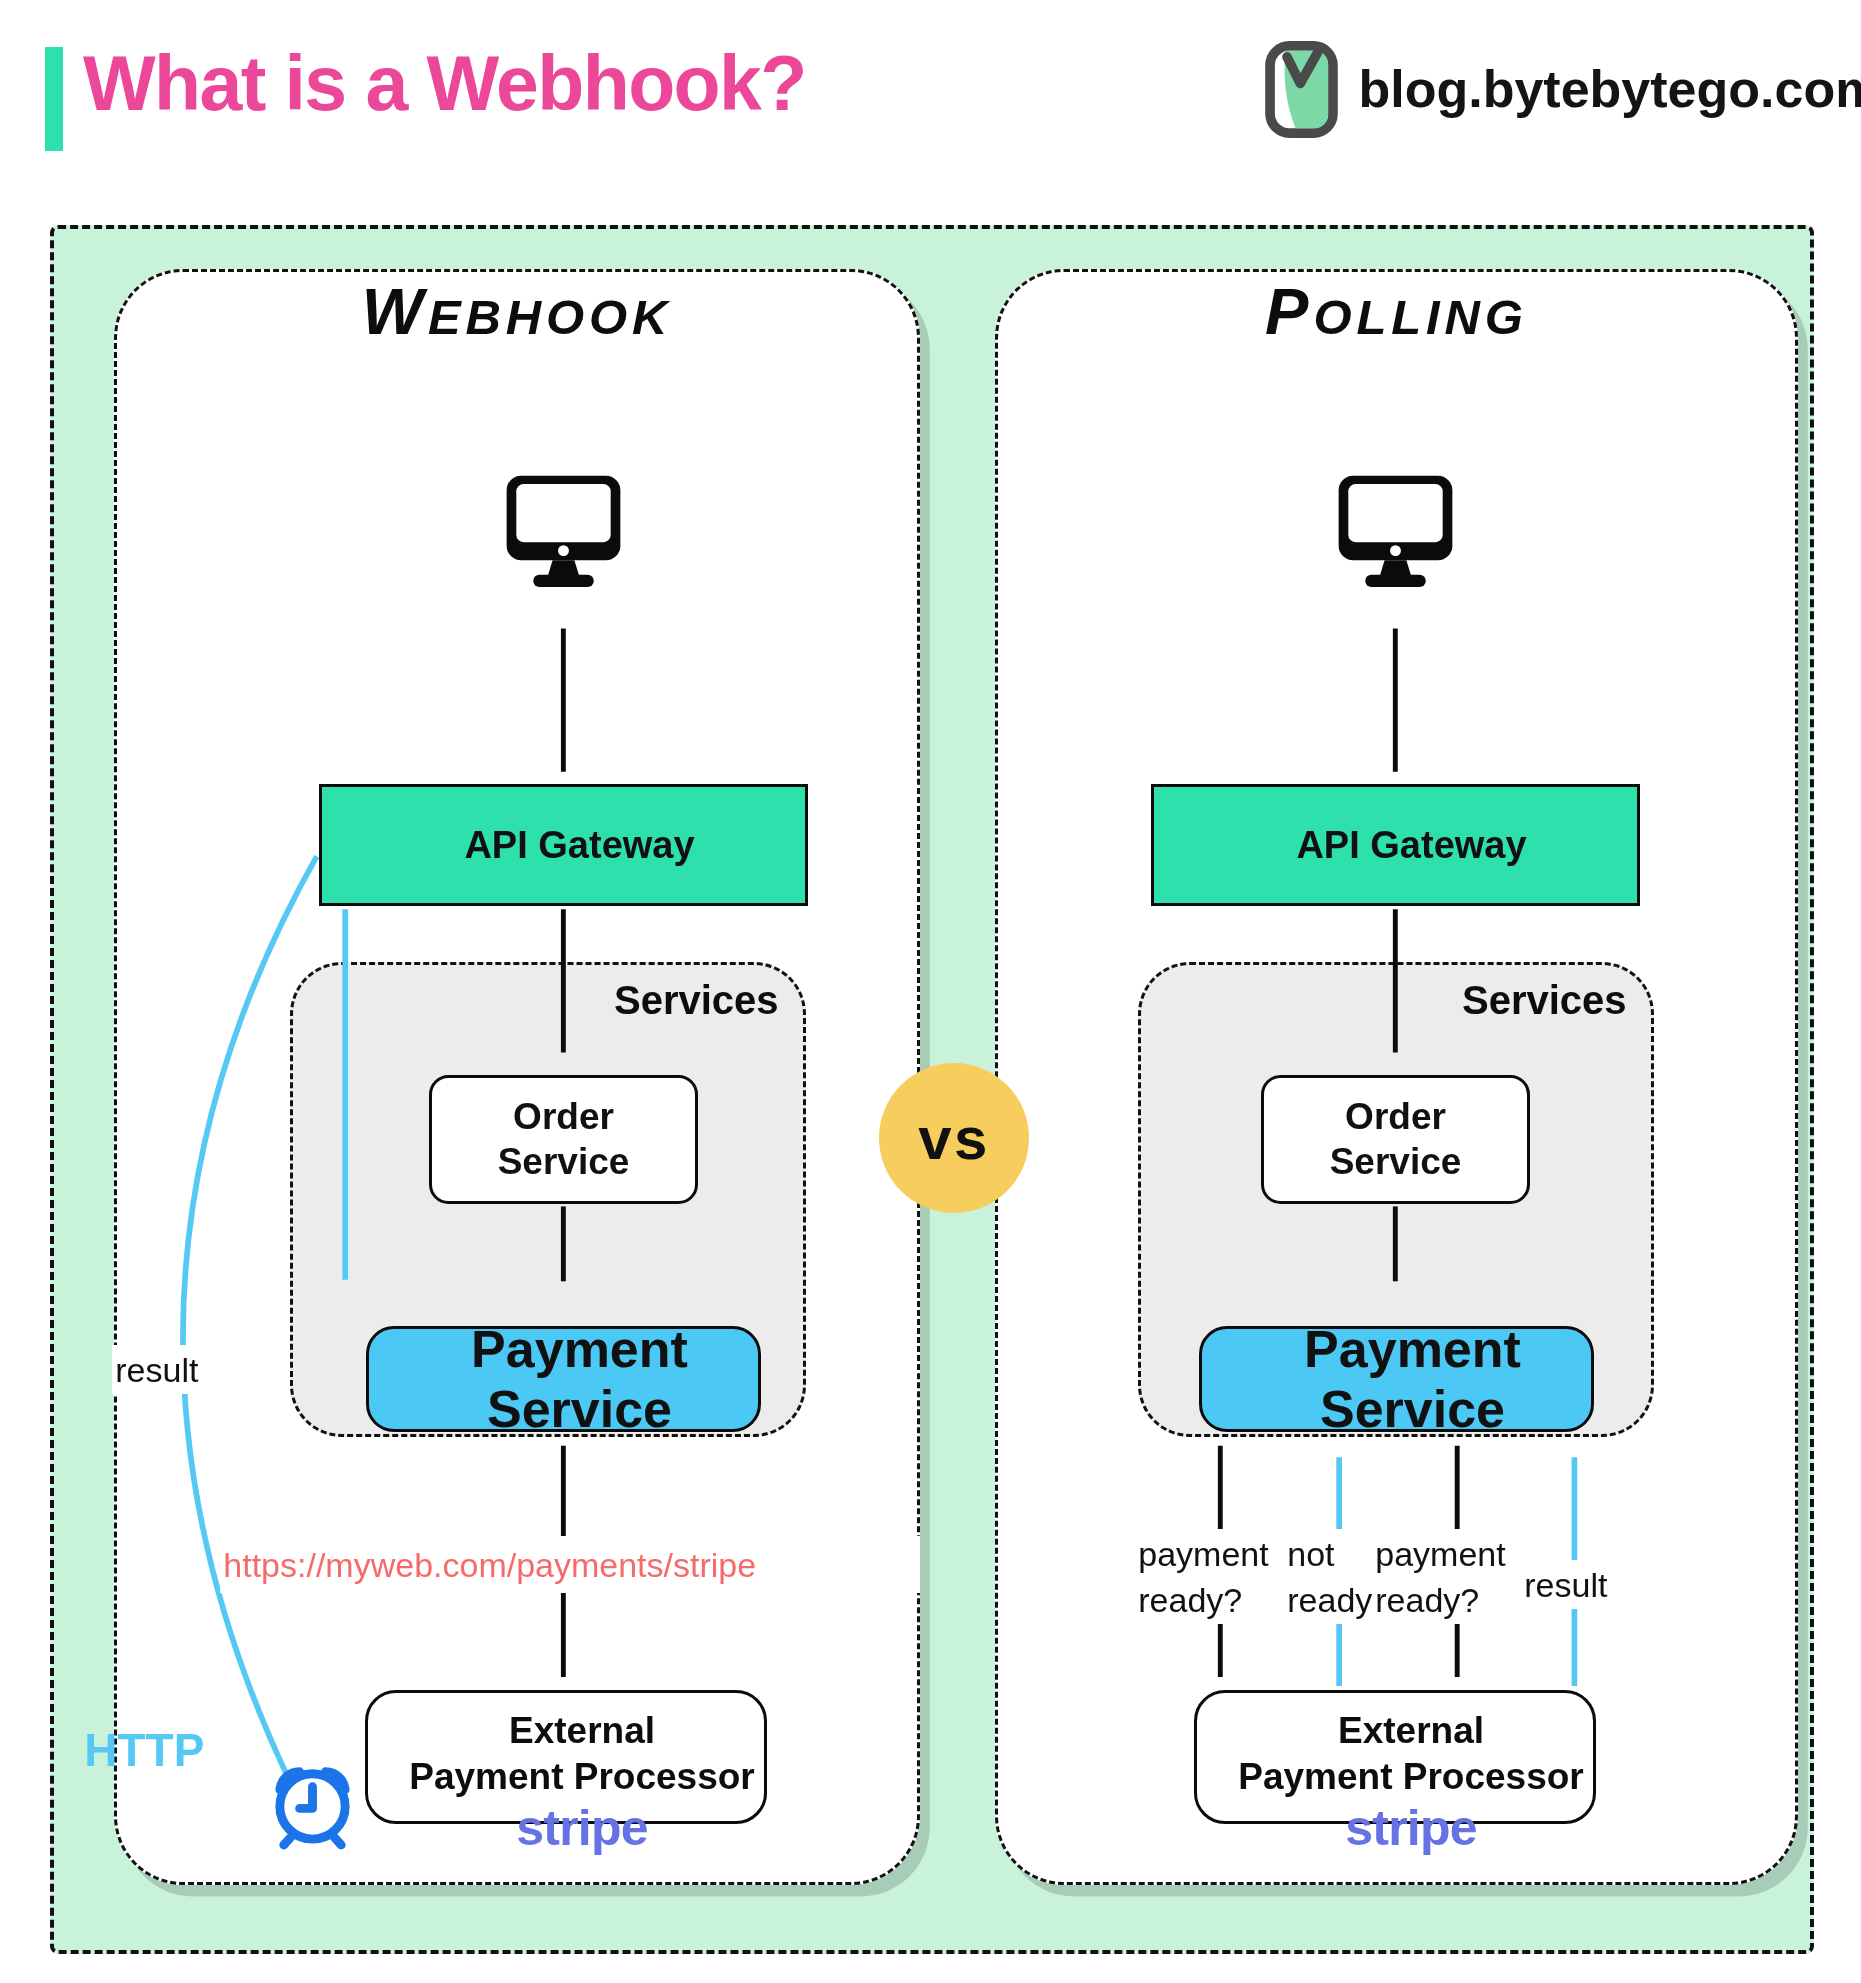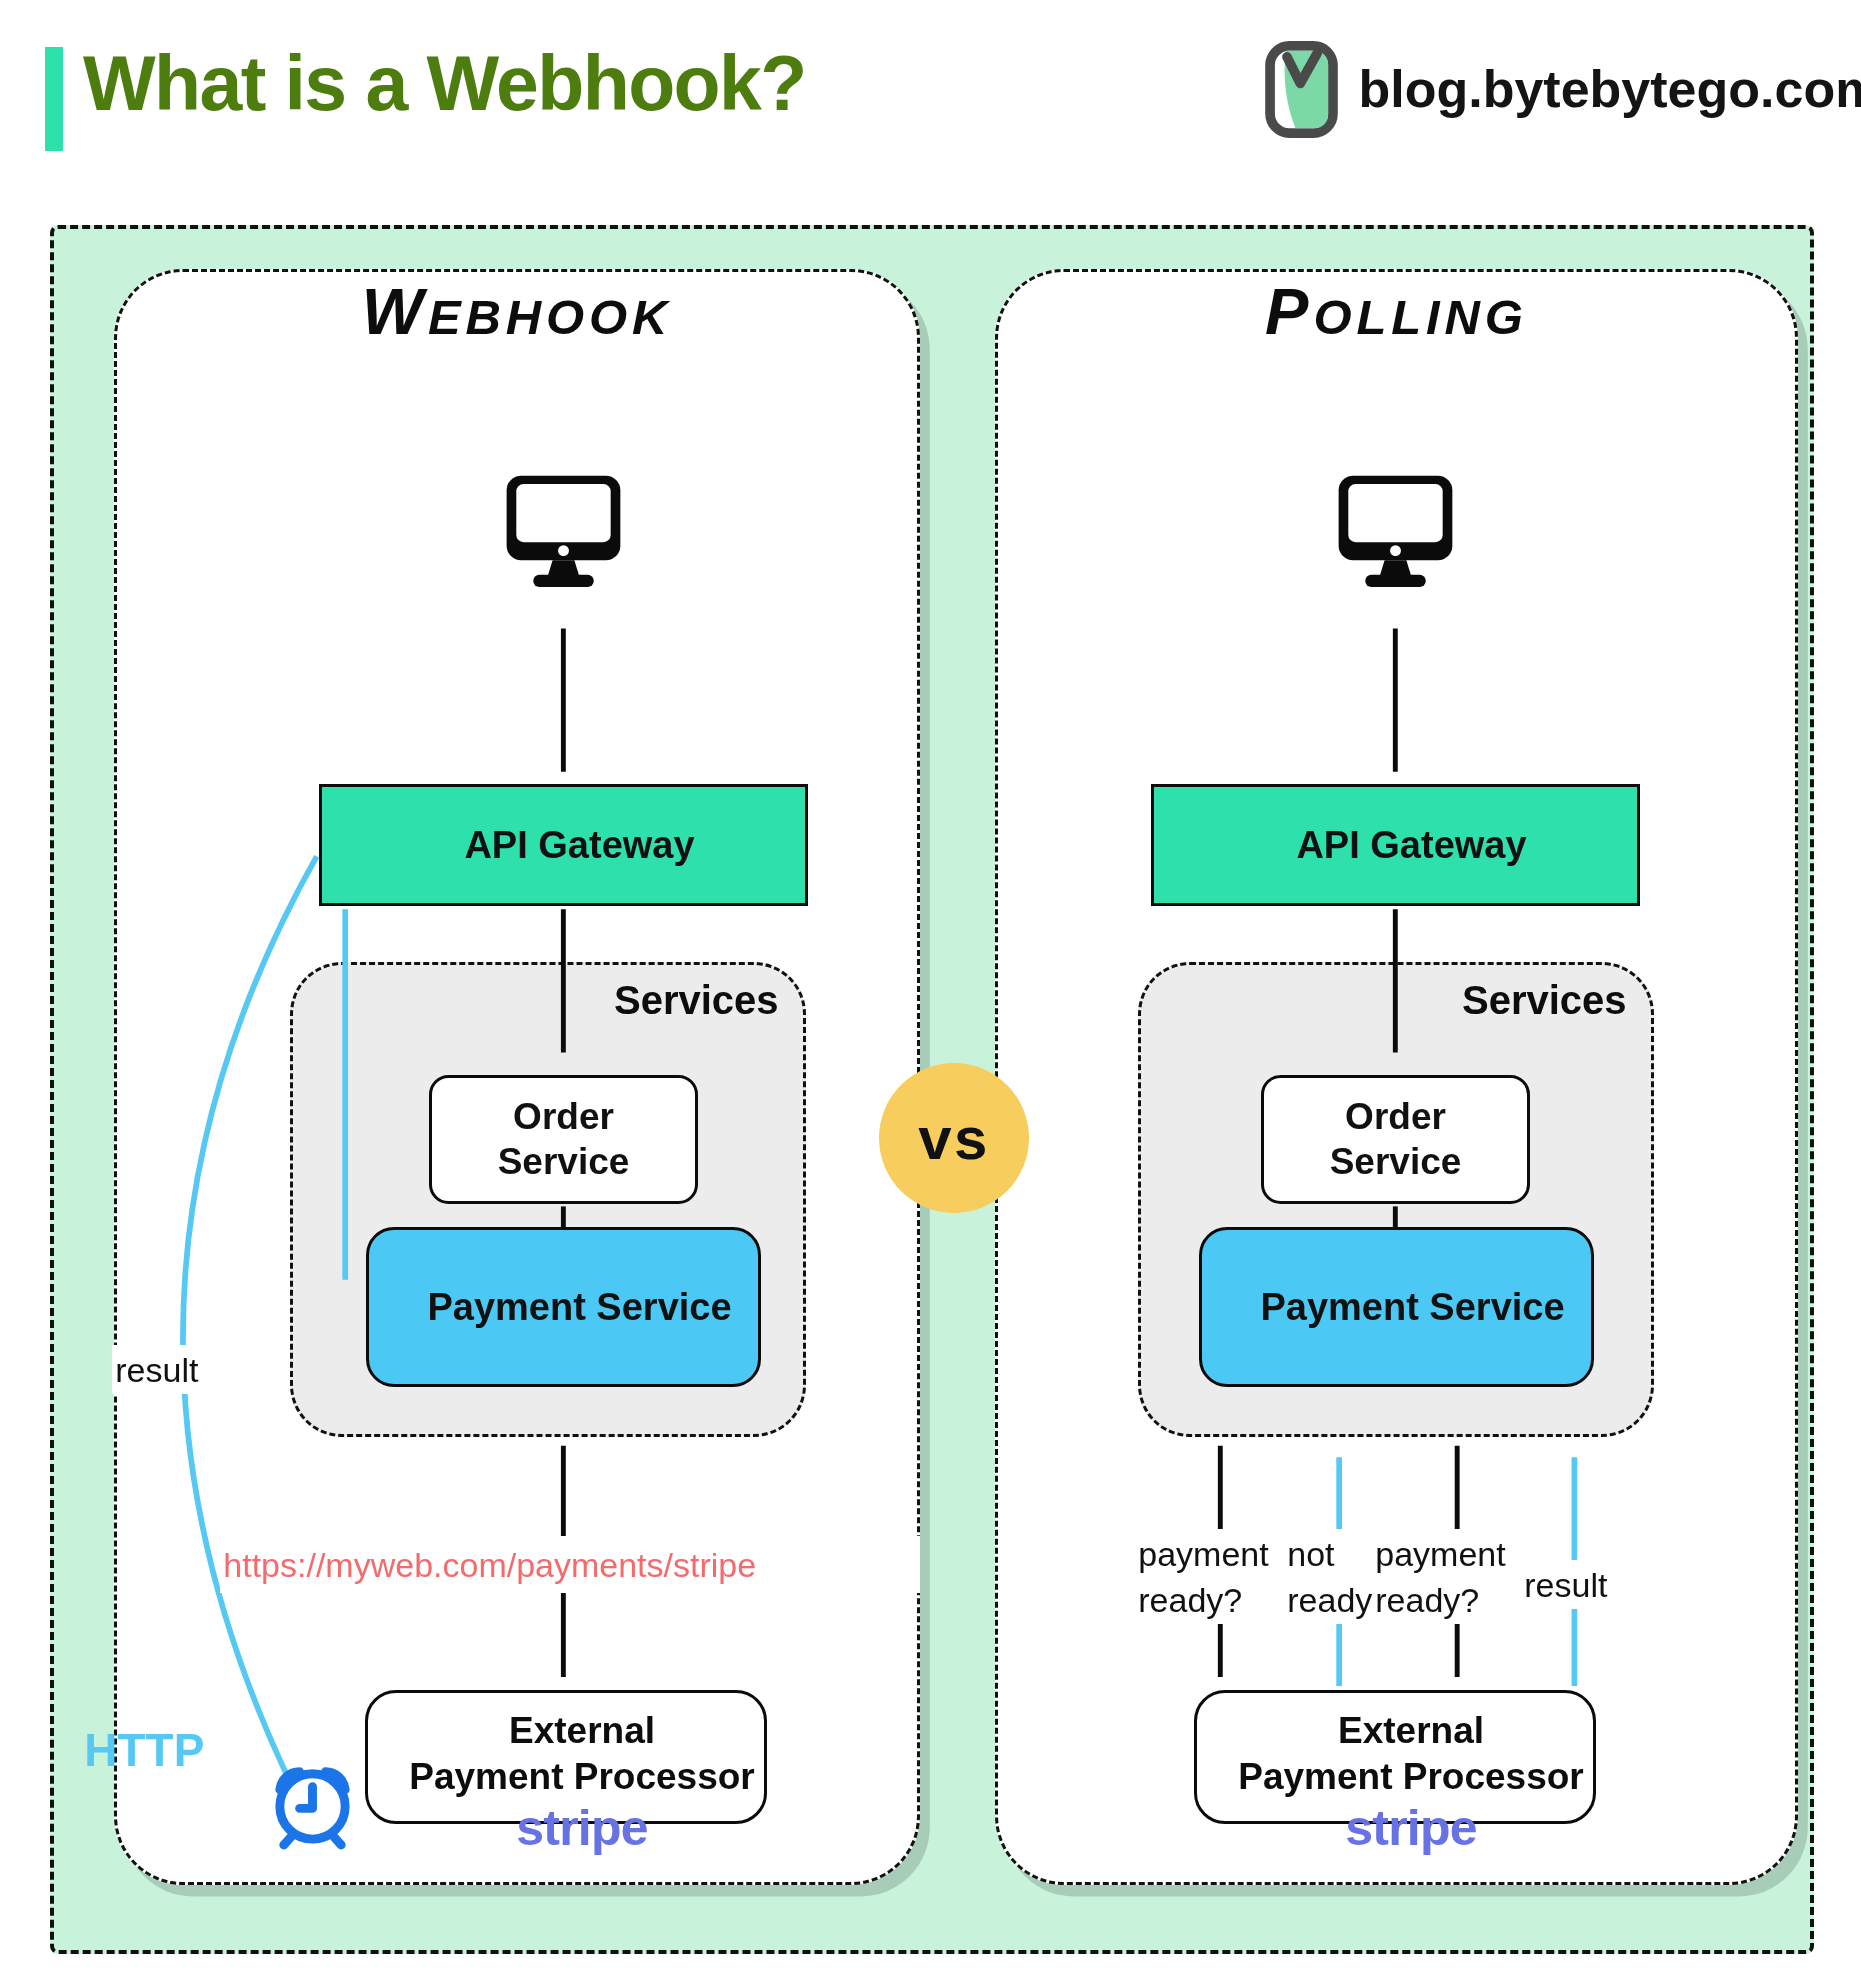--- a/index.html
+++ b/index.html
@@ -13,21 +13,21 @@
     color: #111;
     overflow: hidden;
   }
   
   .accent-bar {
     position: absolute; left: 45px; top: 47px; width: 18px; height: 104px;
     background: var(--teal, #2ee0ac); z-index: 6;
   }
   .page-title {
     position: absolute; left: 83px; top: 39px;
-    font-size: 77px; font-weight: bold; letter-spacing: -1.6px; color: #4d7c0f; z-index: 6;
+    font-size: 77px; font-weight: bold; letter-spacing: -1.6px; color: #ec4899; z-index: 6;
   }
   .brand { position: absolute; left: 1264px; top: 37px; height: 104px; display: flex; align-items: center; gap: 19.5px; z-index: 6; }
   .brand svg { width: 75px; height: 101px; display: block; }
   .brand-text { font-size: 52px; font-weight: bold; letter-spacing: 0px; color: #141414; }
 
   
   .board {
     position: absolute; left: 50px; top: 225px; width: 1764px; height: 1729px;
     background: var(--mint, #c8f3da); border: 4.1px dashed #111; border-radius: 8.1px; z-index: 0;
   }
@@ -64,23 +64,23 @@
   .services-label { position: absolute; right: 24.4px; top: 13px; font-size: 40px; font-weight: bold; color: #0d0d0d; }
 
   .order {
     width: 269px; height: 129px; top: 1075px;
     background: #fff; border: 3.3px solid #0b0b0b; border-radius: 19.5px;
     font-size: 37px; font-weight: bold; line-height: 1.2; padding: 0 33px;
   }
   .order.lt { left: 429px; } .order.rt { left: 1261px; }
 
   .payment {
-    width: 395px; height: 160px; top: 1227px;
+    width: 395px; height: 106px; top: 1326px;
     background: var(--paymentblue, #4cc8f4); border: 3.3px solid #0b0b0b; border-radius: 28px;
-    font-size: 38px; font-weight: bold;
+    font-size: 52px; font-weight: bold;
   }
   .payment.lt { left: 366px; } .payment.rt { left: 1199px; }
 
   .epp {
     width: 402px; height: 134px; top: 1690px;
     background: #fff; border: 3.3px solid #0b0b0b; border-radius: 31px;
     flex-direction: column; justify-content: flex-start; padding-top: 14.7px;
   }
   .epp.lt { left: 365px; } .epp.rt { left: 1194px; }
   .epp .epp-line { font-size: 37px; font-weight: bold; line-height: 46px; color: #0d0d0d; }

